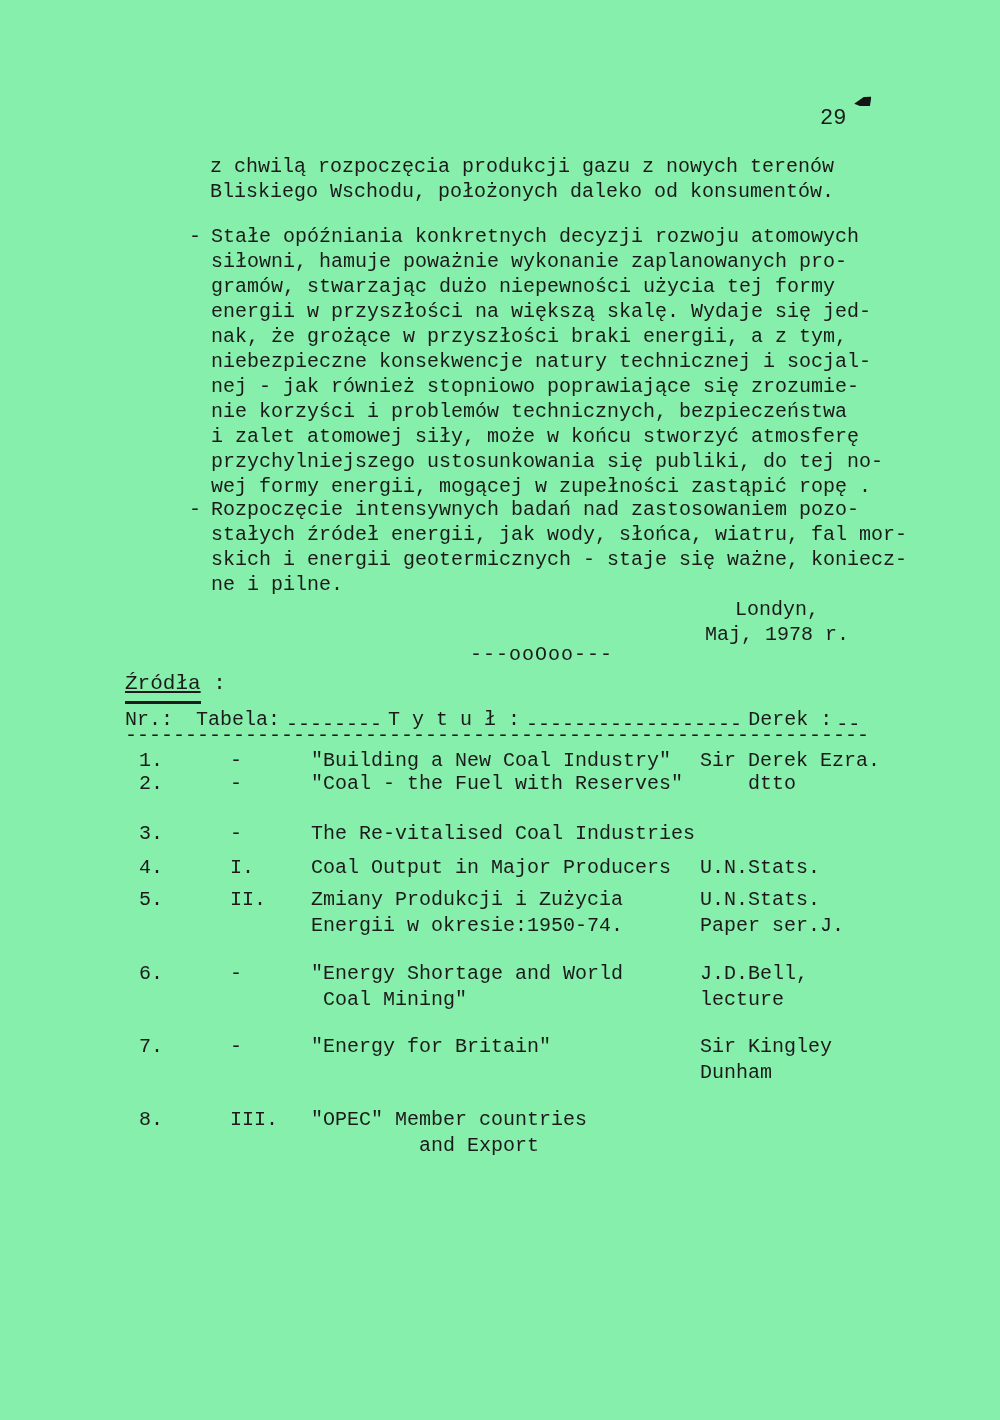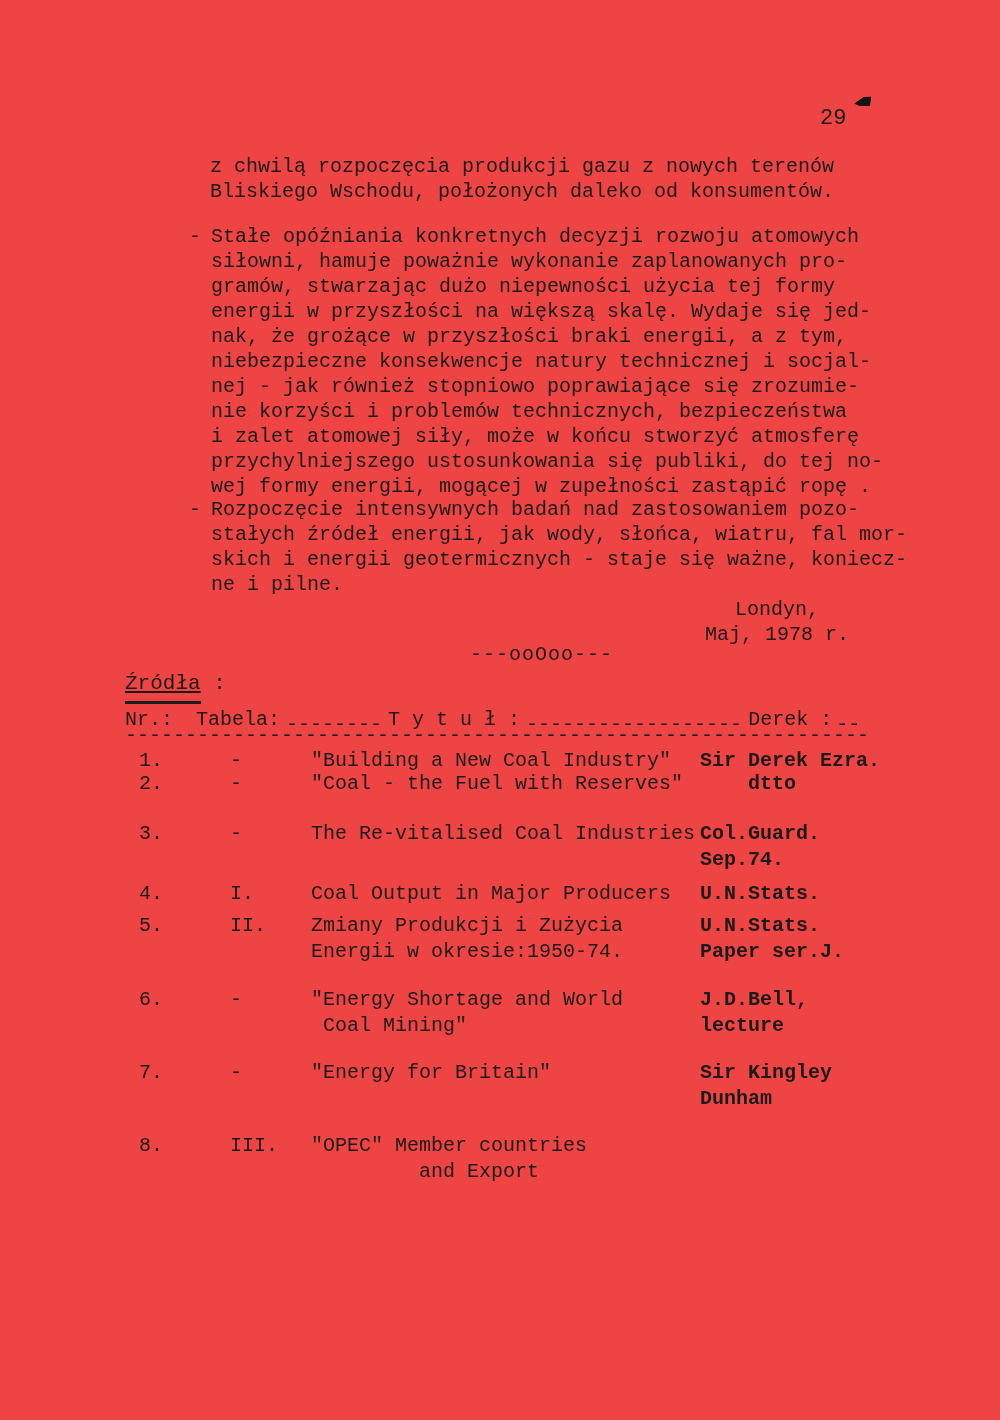--- a/index.html
+++ b/index.html
@@ -5,21 +5,21 @@
   html, body {
     margin: 0;
     padding: 0;
     background: #e8e8e8;
   }
   .page {
     position: relative;
     width: 1000px;
     height: 1420px;
     margin: 0 auto;
-    background: #ef4444;
+    background: #86efac;
     color: #1b1b1b;
     font-family: "Liberation Mono", "DejaVu Sans Mono", monospace;
     font-size: 20px;
     line-height: 25px;
     overflow: hidden;
   }
   .pre { white-space: pre; }
   .page-number {
     position: absolute;
     top: 106px;
@@ -96,21 +96,21 @@
     white-space: pre;
   }
   .src-row {
     display: grid;
     grid-template-columns: 86px 94px 390px auto;
     line-height: 26px;
   }
   .c-nr  { padding-left: 14px; white-space: pre; }
   .c-tab { padding-left: 19px; white-space: pre; }
   .c-title  { padding-left: 6px; white-space: pre; }
-  .c-author { padding-left: 5px; white-space: pre; font-weight: bold; }
+  .c-author { padding-left: 5px; white-space: pre; }
   .r1 { margin-top: 0; }
   .r2 { margin-top: -3px; }
   .r3 { margin-top: 24px; }
   .r4 { margin-top: 8px; }
   .r5 { margin-top: 6px; }
   .r6 { margin-top: 22px; }
   .r7 { margin-top: 21px; }
   .r8 { margin-top: 21px; }
 </style>
 </head>
@@ -182,22 +182,20 @@
       <span class="c-nr">2.</span>
       <span class="c-tab">-</span>
       <span class="c-title">"Coal - the Fuel with Reserves"</span>
       <span class="c-author">    dtto</span>
     </div>
 
     <div class="src-row r3">
       <span class="c-nr">3.</span>
       <span class="c-tab">-</span>
       <span class="c-title">The Re-vitalised Coal Industries</span>
-      <span class="c-author">Col.Guard.
-Sep.74.</span>
     </div>
 
     <div class="src-row r4">
       <span class="c-nr">4.</span>
       <span class="c-tab">I.</span>
       <span class="c-title">Coal Output in Major Producers</span>
       <span class="c-author">U.N.Stats.</span>
     </div>
 
     <div class="src-row r5">

